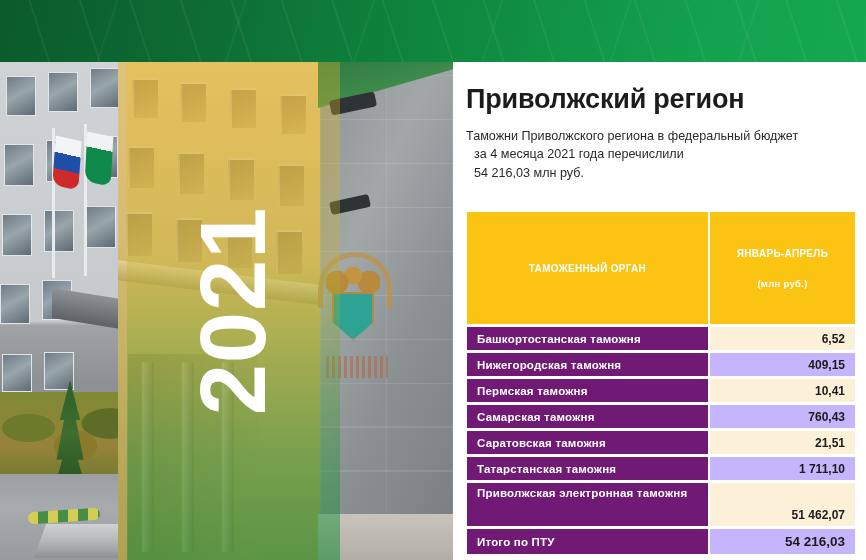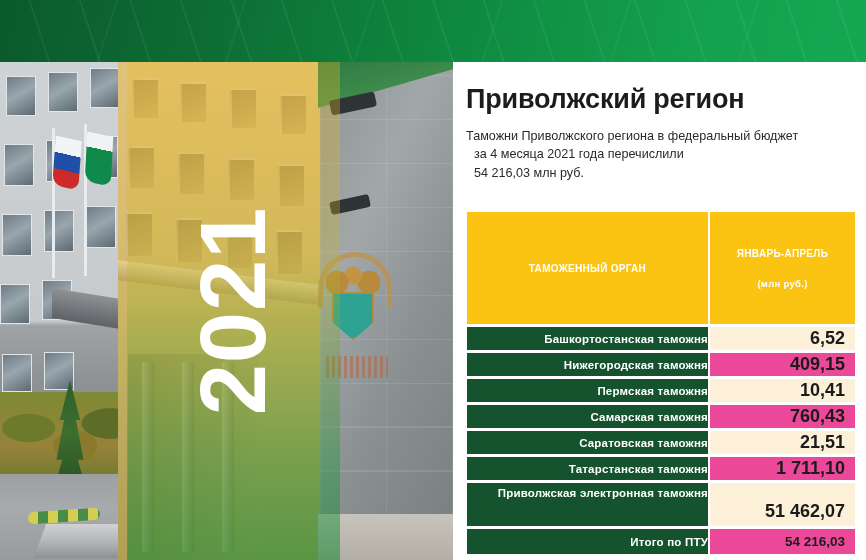--- a/index.html
+++ b/index.html
@@ -246,39 +246,38 @@
   }
   .th1 { border-right: 2px solid #ffffff; }
   .th2 .unit { display: block; font-size: 9.5px; margin-top: 19px; font-weight: bold; }
 
   .tbl tbody td {
     height: 26px;
     font-size: 11.5px;
     vertical-align: middle;
   }
   .tbl tbody td.name {
-    background: #14532d;
+    background: #701a75;
     color: #ffffff;
     font-weight: bold;
     padding-left: 10px;
     border-top: 3px solid #ffffff;
     border-right: 2px solid #ffffff;
     letter-spacing: 0.2px;
-    text-align: right;
   }
   .tbl tbody td.val {
     color: #1b1b1b;
     font-weight: bold;
     text-align: right;
     padding-right: 10px;
     border-top: 3px solid #ffffff;
-    font-size: 18px;
+    font-size: 12px;
   }
   .tbl tbody tr.odd td.val  { background: #fdf0d9; }
-  .tbl tbody tr.even td.val { background: #ec4899; }
+  .tbl tbody tr.even td.val { background: #c4b5fd; }
 
   .tbl tbody tr.tall td.name { height: 46px; padding-top: 2px; vertical-align: top; padding-bottom: 16px; line-height: 1.55; }
   .tbl tbody tr.tall td.val  { height: 46px; vertical-align: bottom; padding-bottom: 4px; }
   .tbl tbody tr.total td.name { height: 28px; }
   .tbl tbody tr.total td.val  { height: 28px; font-size: 13.5px; }
 </style>
 </head>
 <body>
 
 <div id="page">

